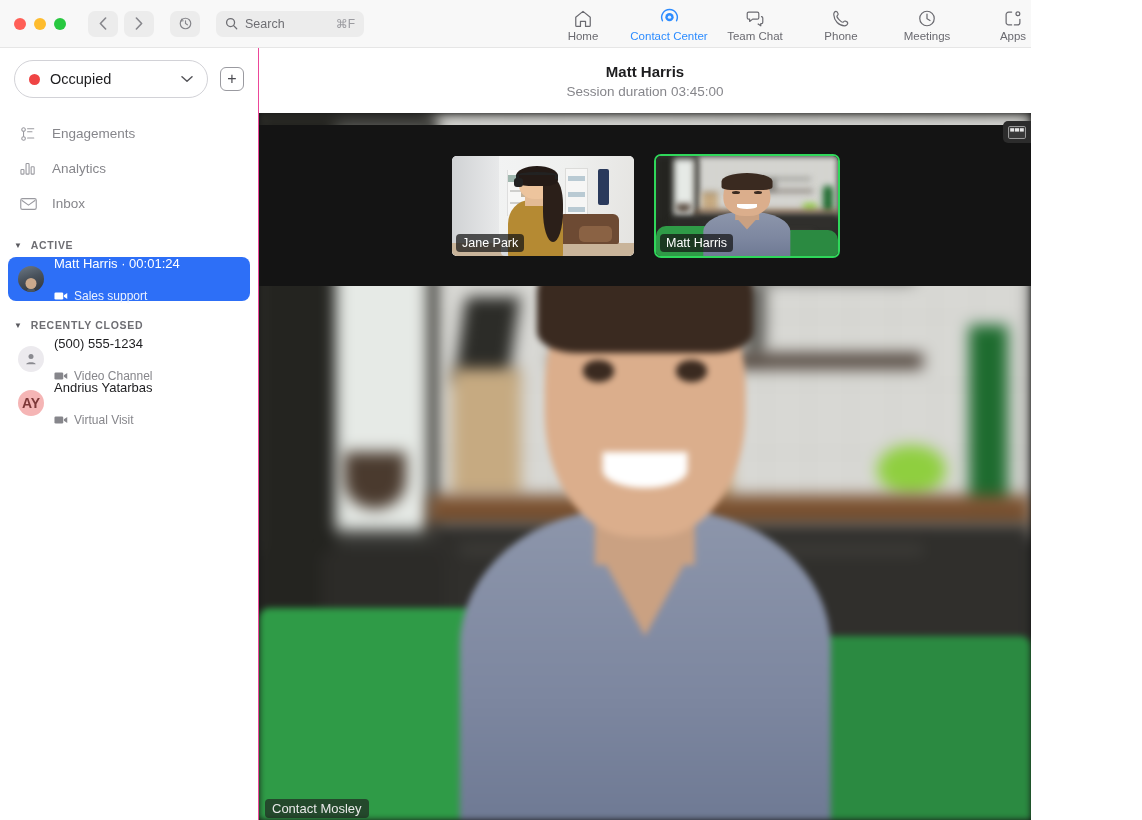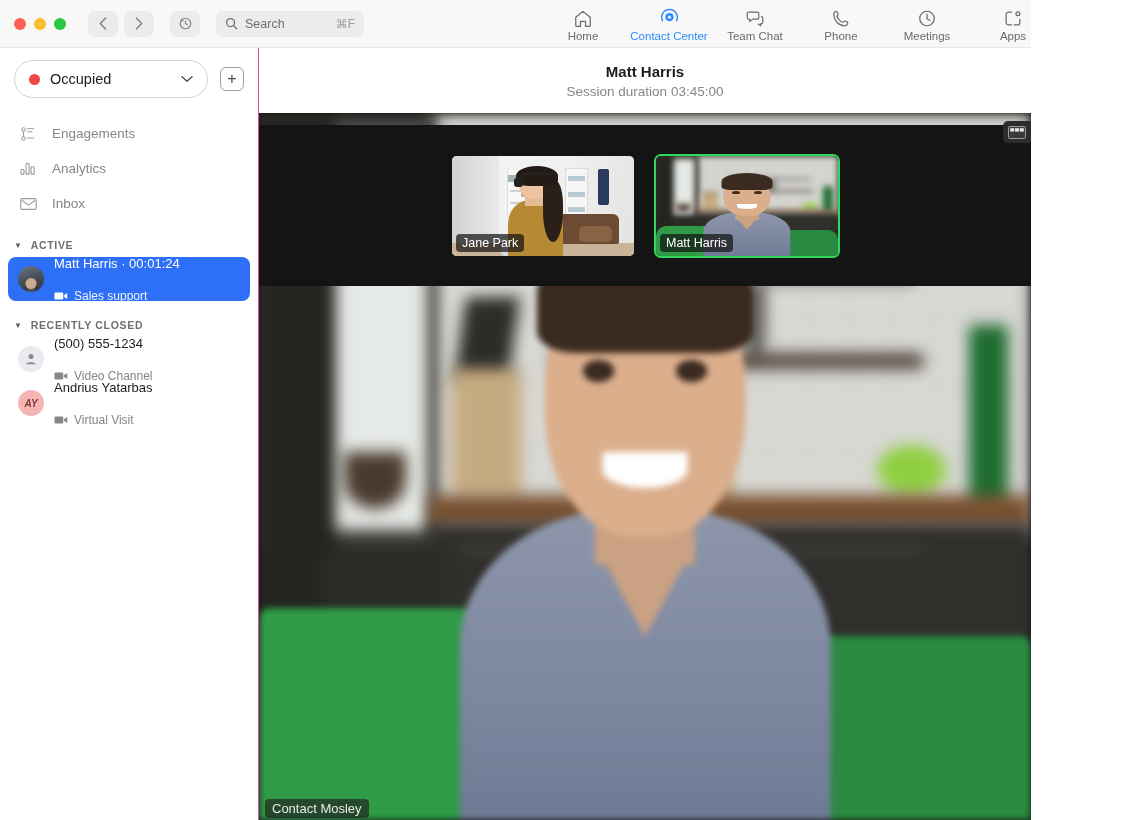--- a/index.html
+++ b/index.html
@@ -110,21 +110,21 @@
   .conv {
     margin: 0 8px; height: 44px; border-radius: 8px;
     display: flex; align-items: center; gap: 10px;
     padding: 0 10px;
   }
   .conv.active { background: #2d6ff7; }
   .avatar {
     width: 26px; height: 26px; border-radius: 50%;
     flex: 0 0 26px; overflow: hidden;
     display: flex; align-items: center; justify-content: center;
-    font-size: 10px; font-weight: bold; font-style: italic;
+    font-size: 14px; font-weight: bold;
   }
   .avatar.photo { background: linear-gradient(160deg,#6d7a86 0%,#49525c 45%,#2e3338 100%); position: relative; }
   .avatar.photo::after {
     content: ""; position: absolute; left: 50%; top: 45%;
     transform: translate(-50%,0);
     width: 11px; height: 11px; border-radius: 50%;
     background: #caa98c;
     box-shadow: 0 9px 0 -1px #4a5560;
   }
   .avatar.grey { background: #eceaee; color: #8a8a90; }

